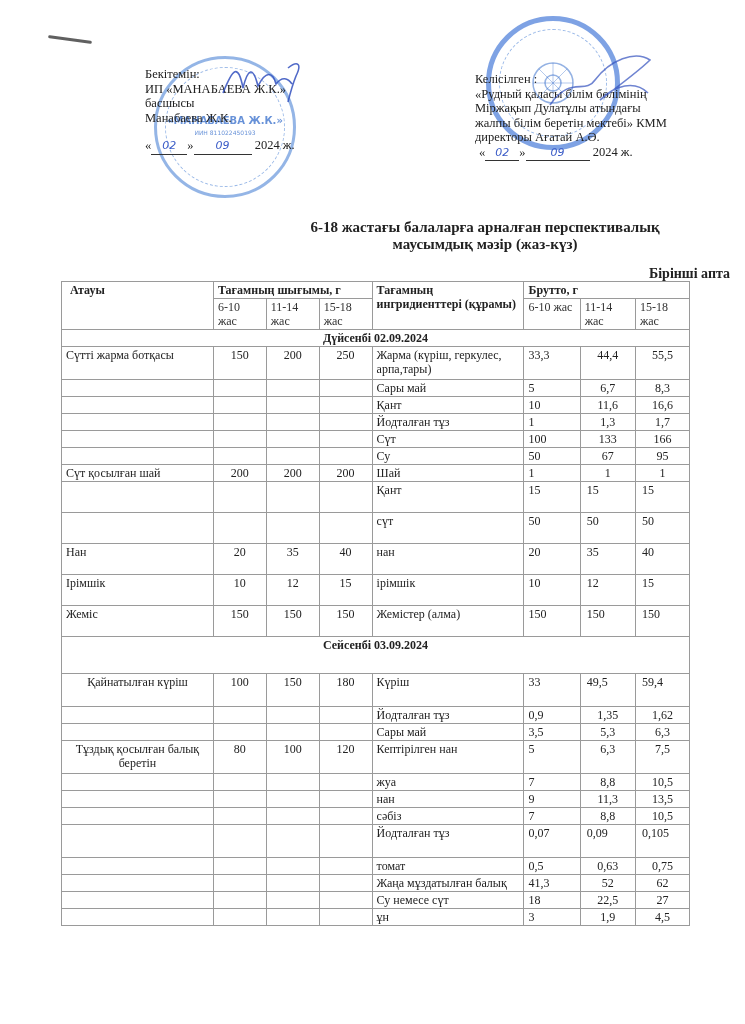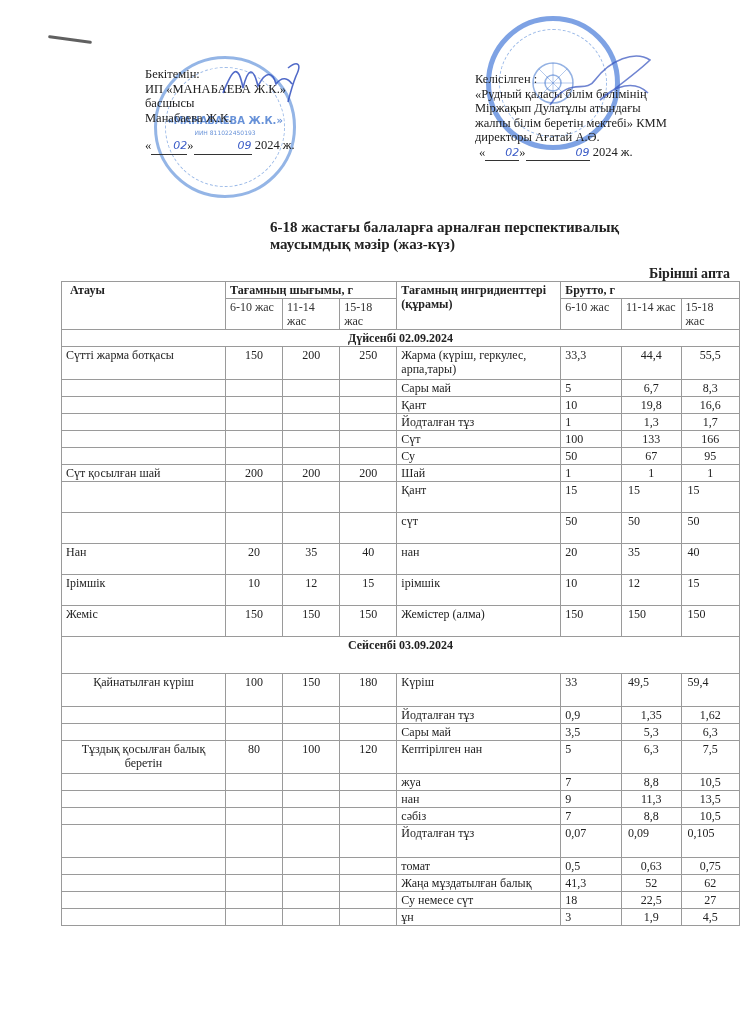--- a/index.html
+++ b/index.html
@@ -11,21 +11,21 @@
       position: absolute; left: 48px; top: 38px; width: 44px; height: 3px;
       background: #444; transform: rotate(8deg); border-radius: 2px; opacity: 0.85;
     }
     .approval {
       position: absolute; font-size: 12.5px; line-height: 14.5px; z-index: 2;
     }
     .approval .line { white-space: nowrap; }
     .approval.left { left: 145px; top: 67px; }
     .approval.right { left: 475px; top: 72px; }
     .date-line .hand { color: #3a5bc7; font-style: italic; font-family: "DejaVu Sans", sans-serif; font-size: 11px; }
-    .date-line .blank { display: inline-block; border-bottom: 1px solid #333; text-align: right; }
+    .date-line .blank { display: inline-block; border-bottom: 1px solid #333; text-align: center; }
     .stamp {
       position: absolute; border-radius: 50%; border: 3px solid rgba(60, 120, 210, 0.55);
       z-index: 1; display: flex; align-items: center; justify-content: center;
     }
     .stamp::before {
       content: ""; position: absolute; inset: 8px; border-radius: 50%;
       border: 1.5px dashed rgba(60, 120, 210, 0.5);
     }
     .stamp.left { left: 154px; top: 56px; width: 136px; height: 136px; }
     .stamp.right { left: 486px; top: 16px; width: 124px; height: 124px; border-width: 5px; border-color: rgba(40, 100, 210, 0.6); }
@@ -33,28 +33,28 @@
       font-family: "DejaVu Sans", sans-serif; color: rgba(40, 100, 200, 0.7);
       font-size: 10px; font-weight: bold; text-align: center; line-height: 12px;
     }
     .stamp .stamp-sub { font-size: 6px; font-weight: normal; display: block; }
     .signature {
       position: absolute; z-index: 3; color: rgba(50, 80, 190, 0.8);
     }
     .signature.left { left: 218px; top: 58px; }
     .signature.right { left: 540px; top: 45px; }
     .title {
-      position: absolute; left: 270px; top: 219px; width: 430px; 
+      position: absolute; left: 270px; top: 219px; width: 430px; text-align: center;
       font-weight: bold; font-size: 15px; line-height: 17px; font-family: Liberation Serif, serif;
     }
     .week-label {
       position: absolute; right: 15px; top: 266px; font-weight: bold; font-size: 14px;
     }
     table.menu {
-      position: absolute; left: 61px; top: 281px; width: 679px;
+      position: absolute; left: 61px; top: 281px; width: 629px;
       border-collapse: collapse; table-layout: fixed; font-size: 12px; line-height: 14px;
     }
     table.menu td, table.menu th {
       border: 1px solid #9a9a9a; padding: 1px 4px; vertical-align: top; font-weight: normal;
     }
     table.menu th { font-weight: bold; text-align: left; }
     table.menu .sub { font-weight: normal; color: #333; margin-top: 32px; }
     table.menu .num { text-align: center; }
     table.menu .numl { text-align: left; padding-left: 6px; }
     table.menu .numr { padding-right: 6px; }
@@ -171,21 +171,21 @@
         <td class="num">6,7</td>
         <td class="num">8,3</td>
       </tr>
       <tr>
         <td></td>
         <td class="num"></td>
         <td class="num"></td>
         <td class="num"></td>
         <td>Қант</td>
         <td class="numr">10</td>
-        <td class="num">19,8</td>
+        <td class="num">11,6</td>
         <td class="num">16,6</td>
       </tr>
       <tr>
         <td></td>
         <td class="num"></td>
         <td class="num"></td>
         <td class="num"></td>
         <td>Йодталған тұз</td>
         <td class="numr">1</td>
         <td class="num">1,3</td>

